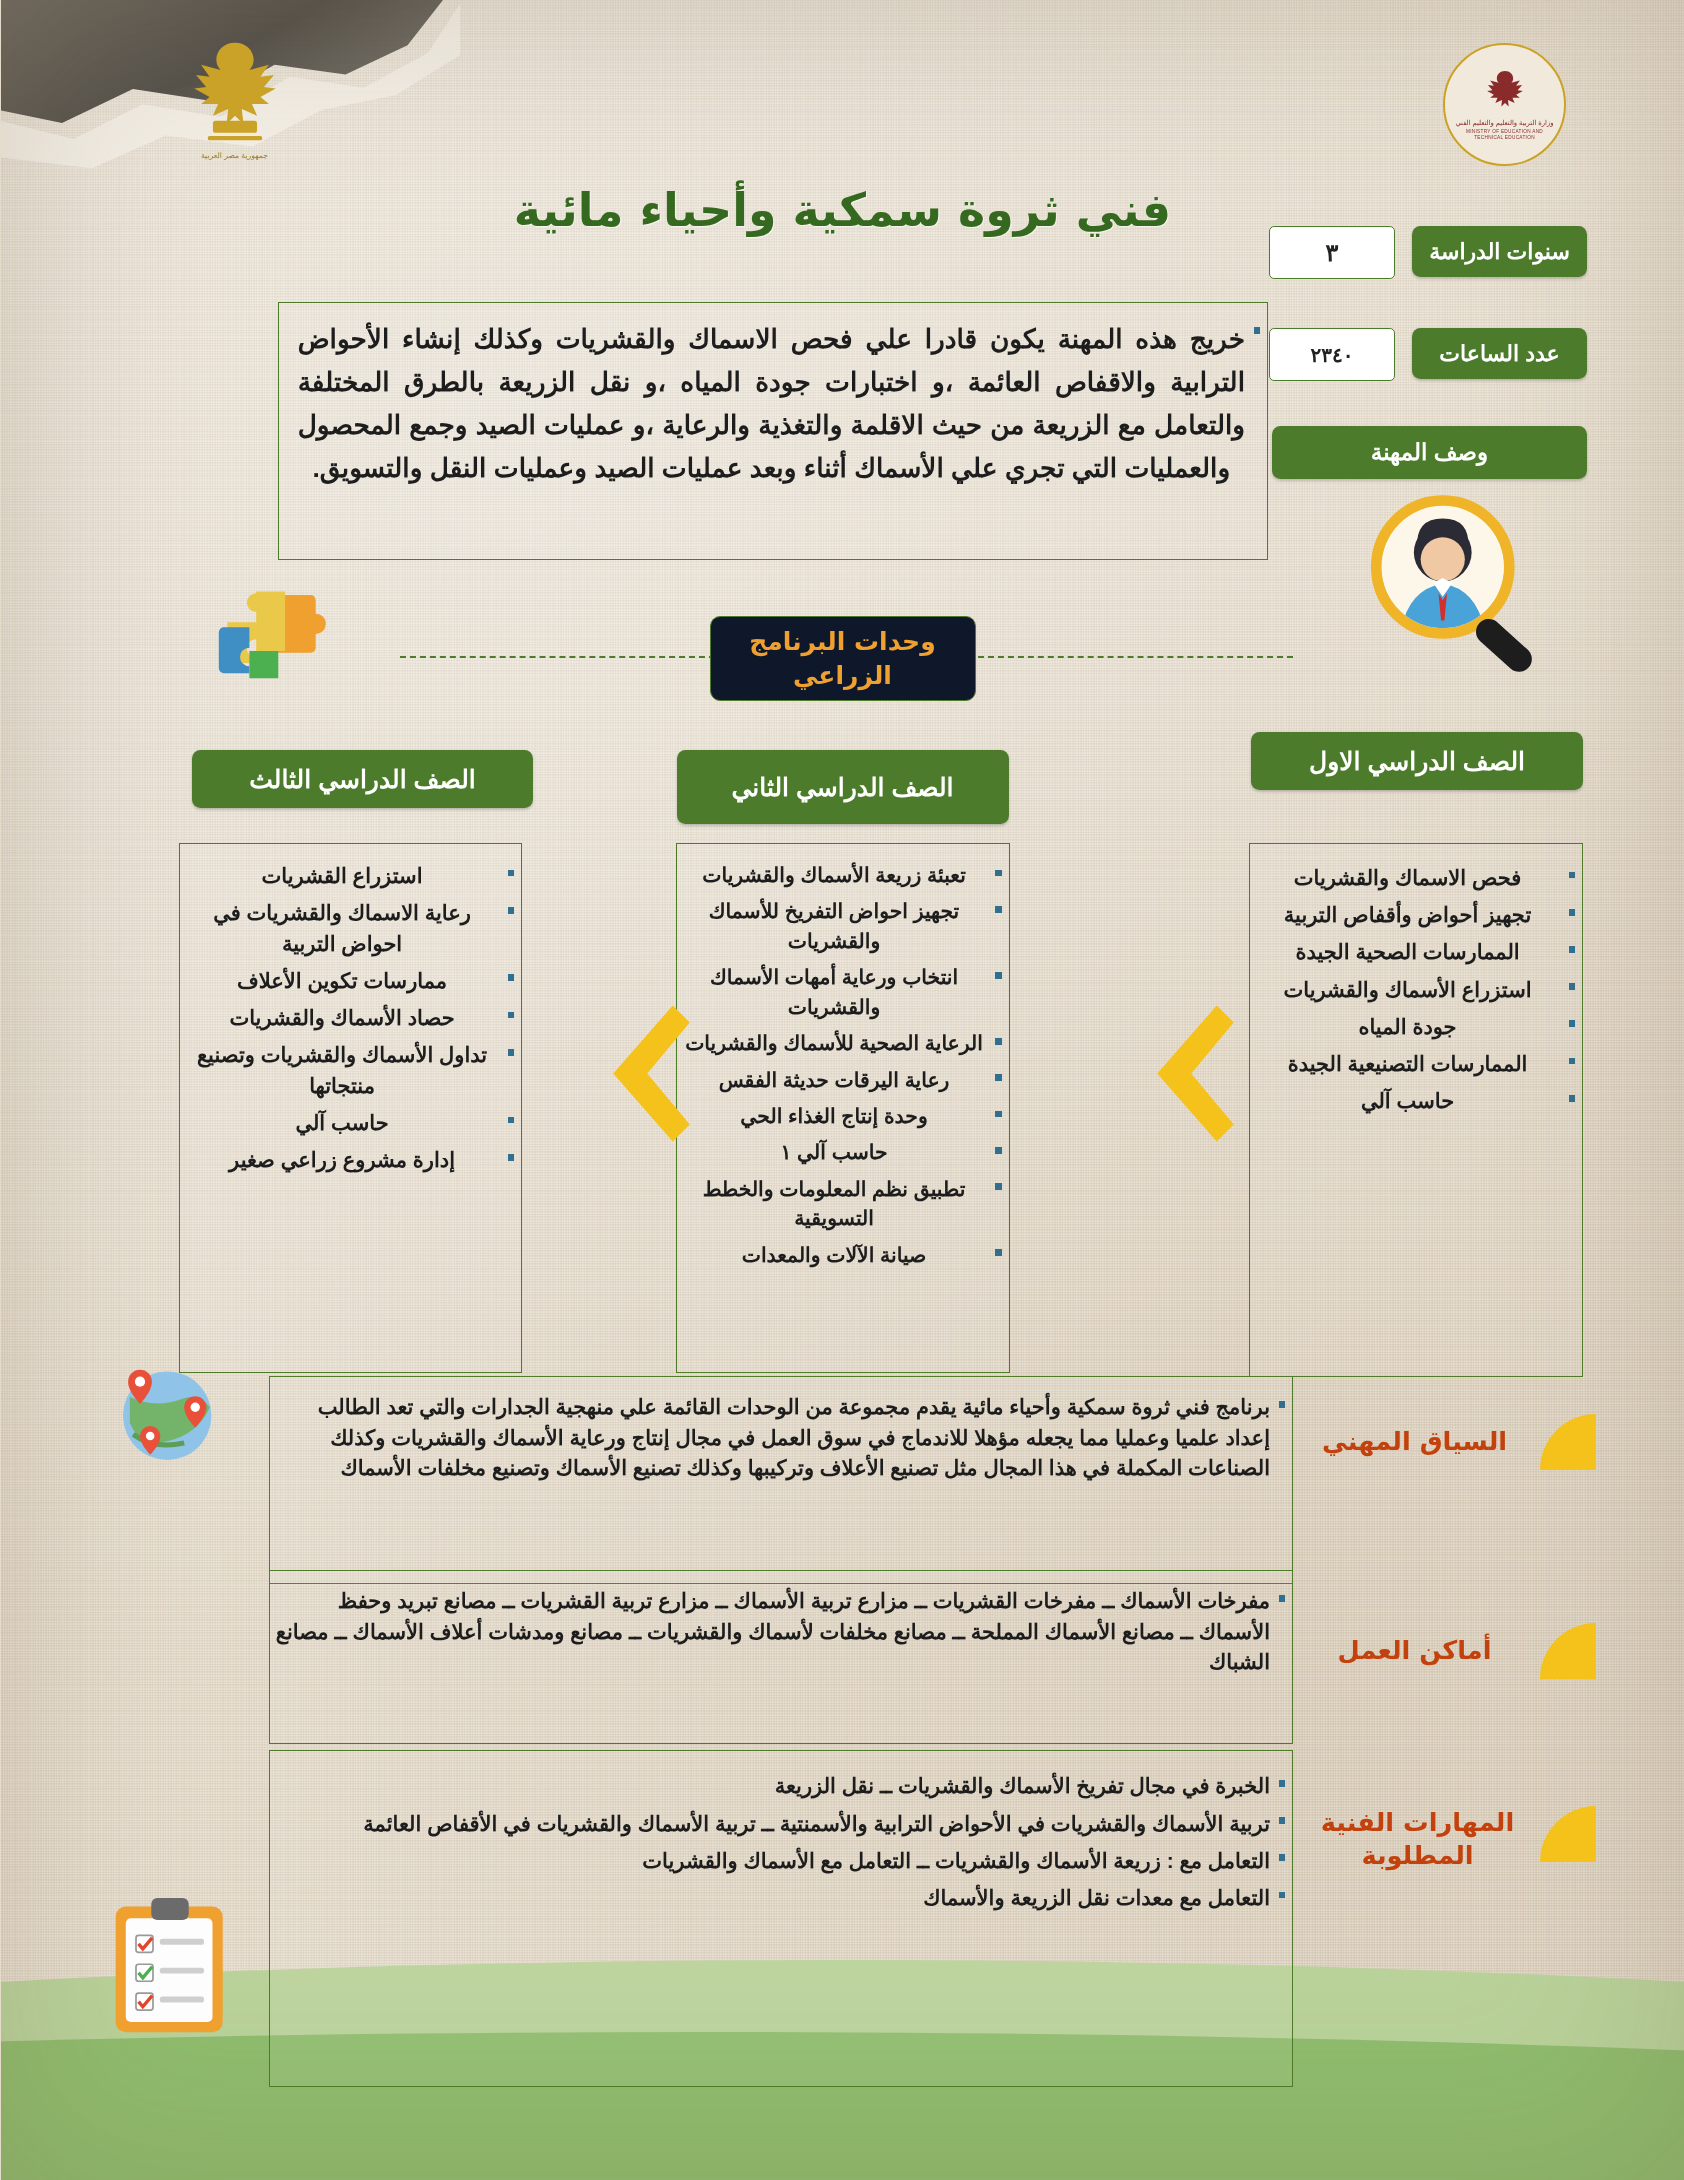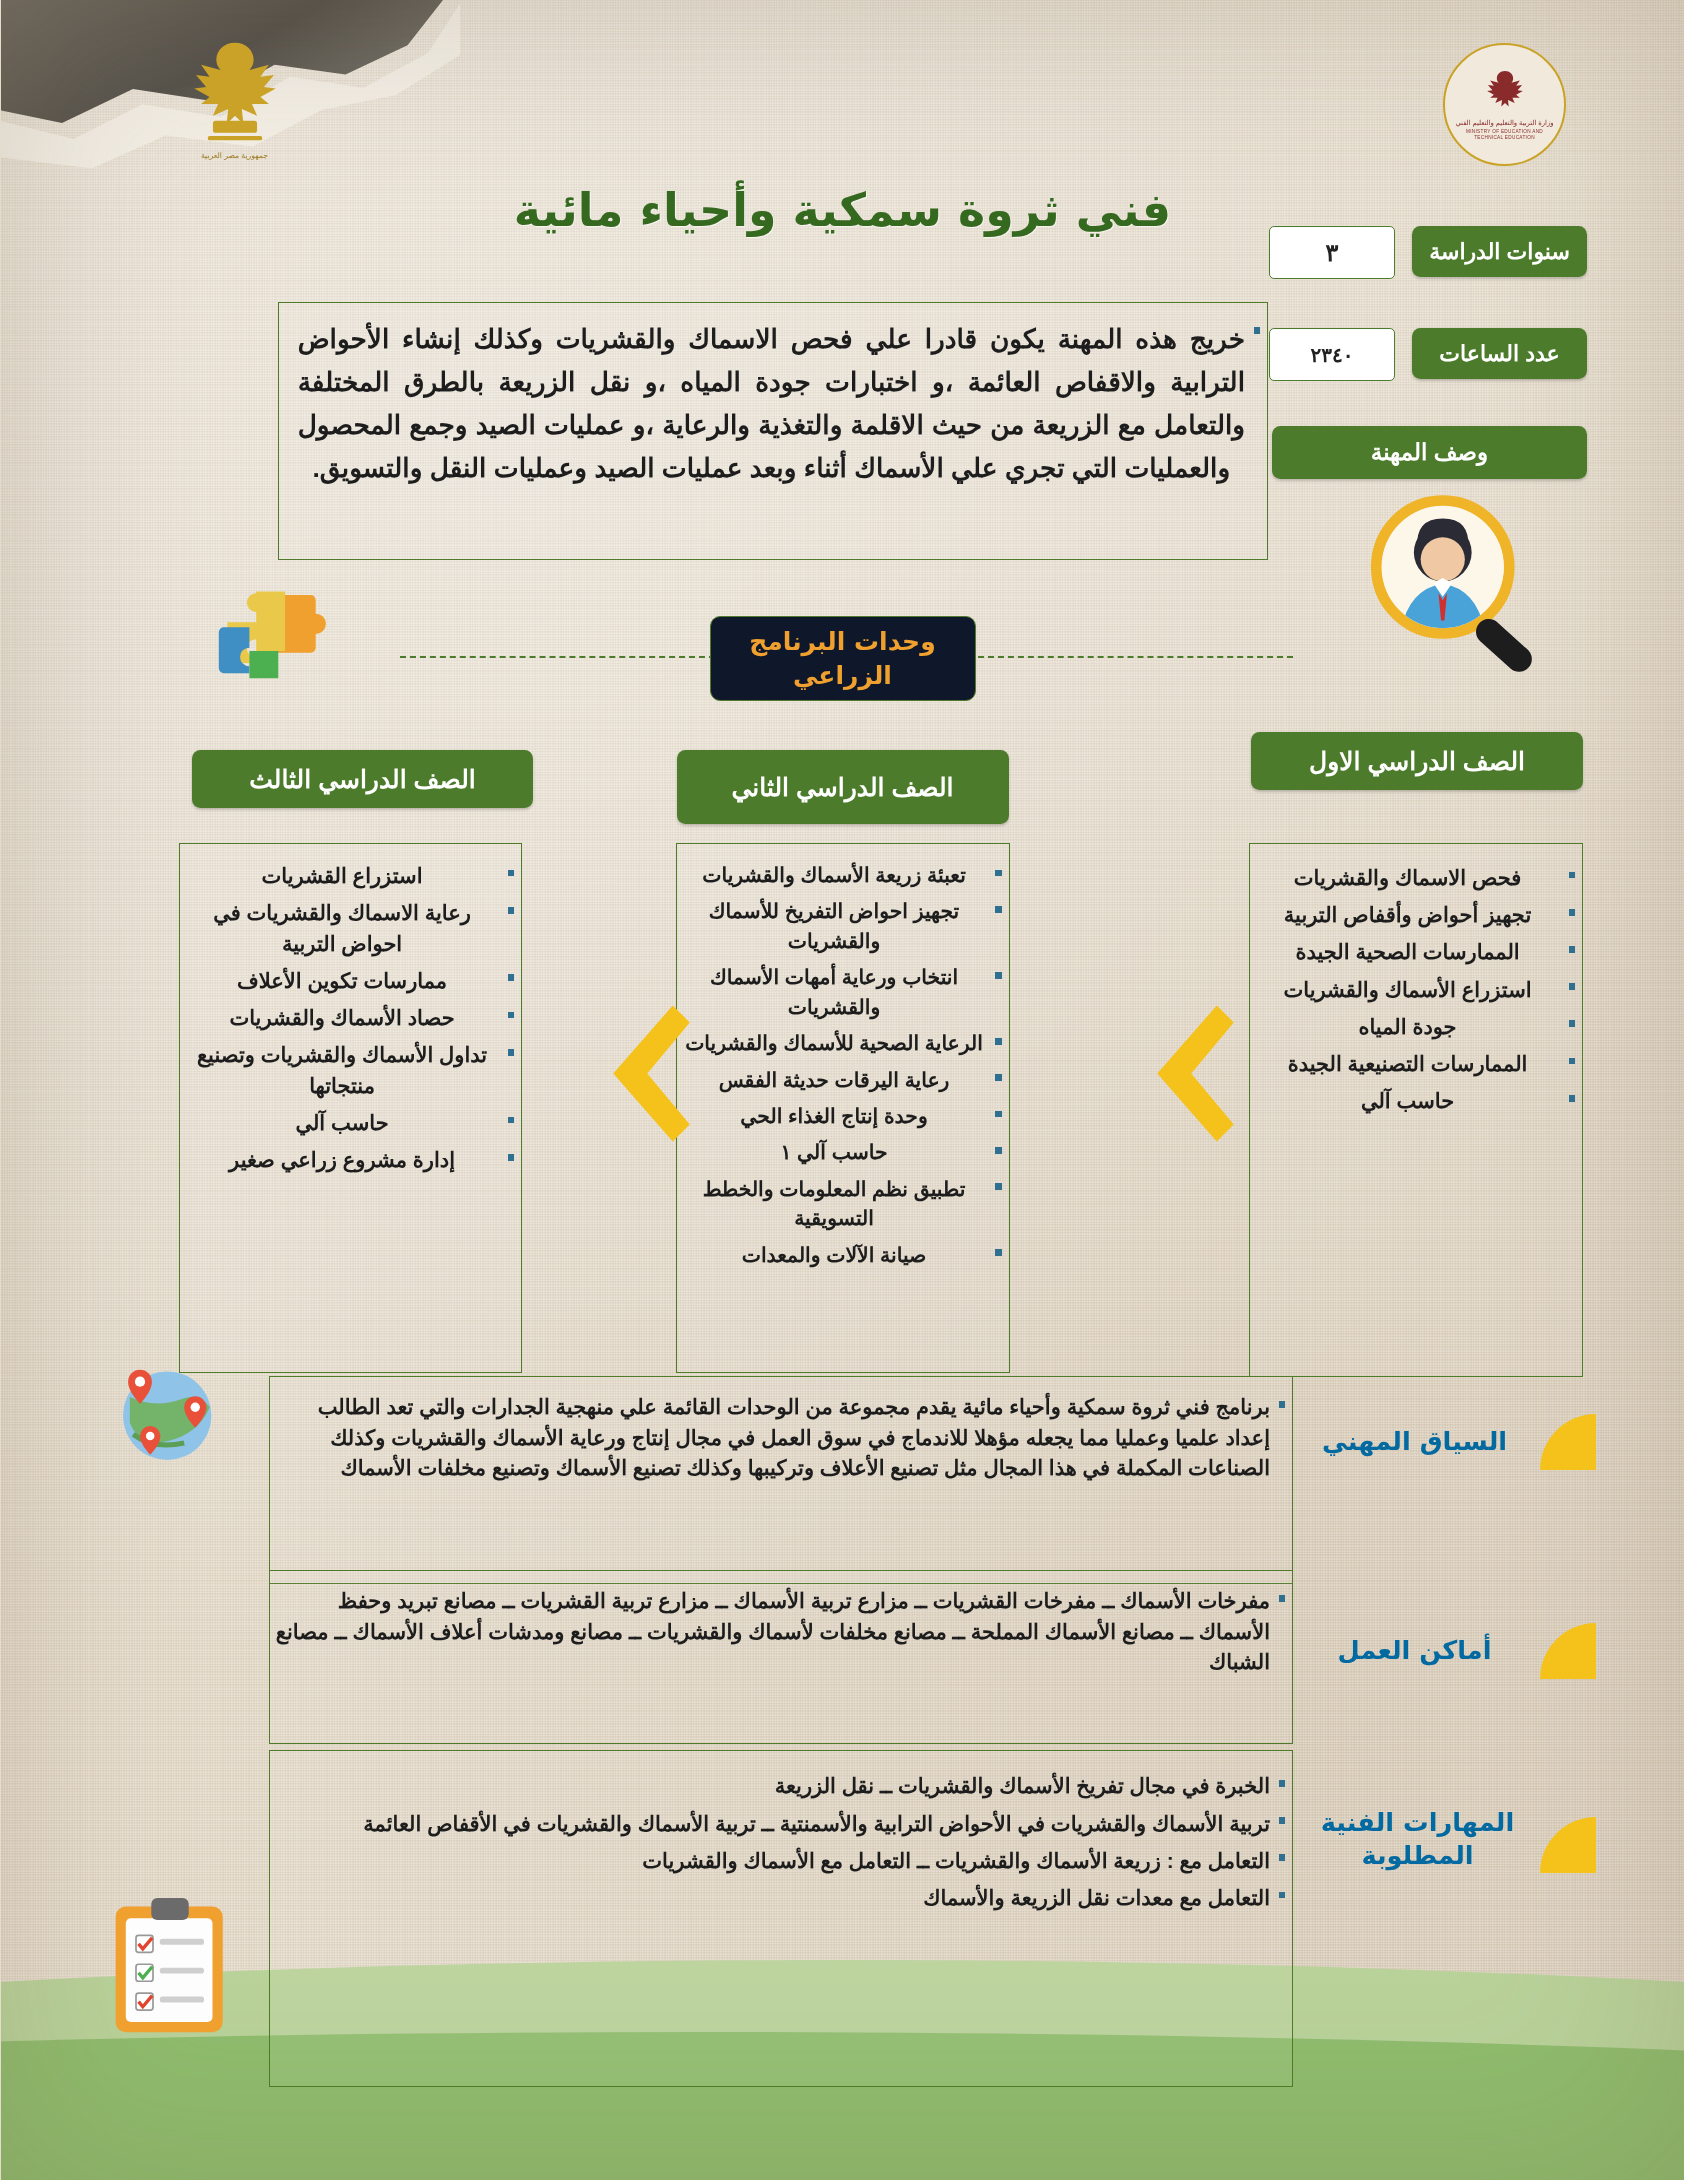--- a/index.html
+++ b/index.html
@@ -143,21 +143,21 @@
     position: absolute;
     width: 56px; height: 56px;
     background: #cfcfcf;
     border-top-left-radius: 56px;
     top: -7.7px; right: -7.7px;
     z-index: -1;
   }
 
   .sec-title {
     font-family: "DejaVu Sans", sans-serif;
-    color: #0369a1;
+    color: #c2410c;
     font-weight: bold;
     font-size: 25.6px;
     text-align: center;
     line-height: 1.3;
   }
 
   .emblem-circle {
     border: 2.6px solid #c9a227;
     border-radius: 50%;
     background: #f0e9dc;
@@ -334,21 +334,21 @@
   </div>
   <div class="sec-title" style="flex:1;">أماكن العمل</div>
 </div>
 
 <div class="abs green-box" style="right:392px; top:1570px; width:1022px; height:141px; padding:15.3px 0;">
   <ul class="bullets" id="sec2-list" style="font-size:21px;">
       <li>مفرخات الأسماك ــ مفرخات القشريات ــ مزارع تربية الأسماك ــ مزارع تربية القشريات ــ مصانع تبريد وحفظ الأسماك ــ مصانع الأسماك المملحة ــ مصانع مخلفات لأسماك والقشريات ــ مصانع ومدشات أعلاف الأسماك ــ مصانع الشباك</li>
     </ul>
 </div>
 
-<div class="abs" style="right:89px; top:1806px; width:290px; display:flex; align-items:flex-end; gap:11px;">
+<div class="abs" style="right:89px; top:1806px; width:290px; display:flex; align-items:flex-start; gap:11px;">
   <div style="position:relative;">
     <div class="quarter-grey"></div>
     <div class="quarter"></div>
   </div>
   <div class="sec-title" style="flex:1;">المهارات الفنية المطلوبة</div>
 </div>
 
 <div class="abs green-box" style="right:392px; top:1750px; width:1022px; height:294px; padding:20.4px 0;">
   <ul class="bullets" id="sec3-list" style="font-size:21px;">
       <li>الخبرة في مجال تفريخ الأسماك والقشريات ــ نقل الزريعة</li>

